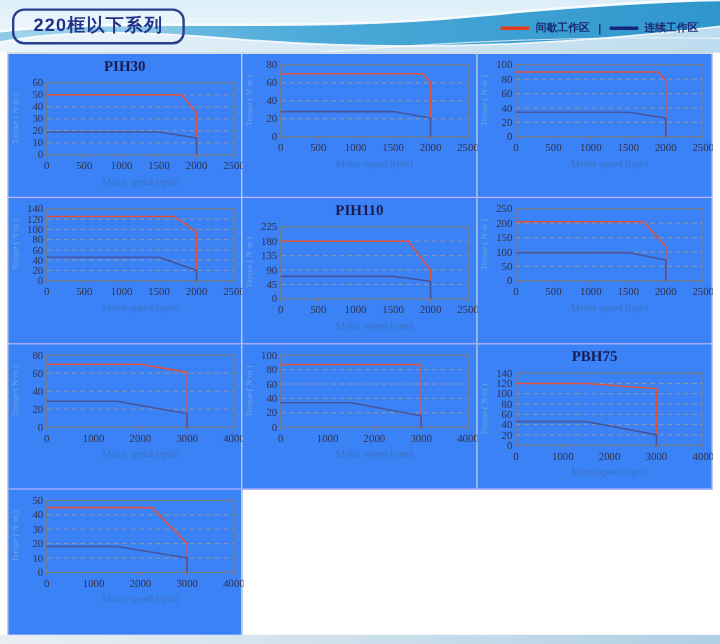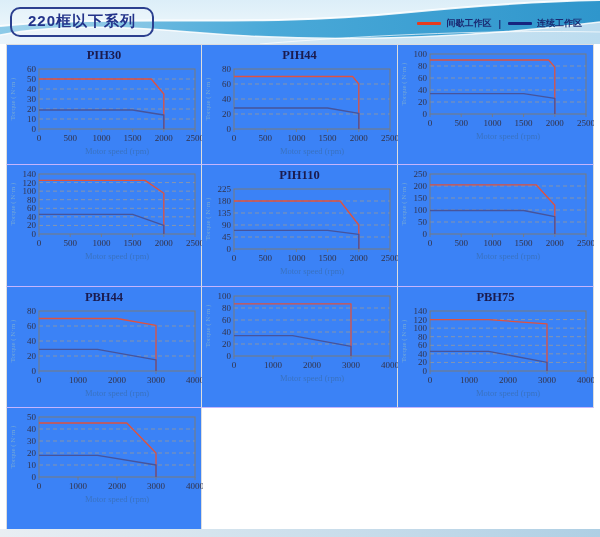--- a/index.html
+++ b/index.html
@@ -109,21 +109,20 @@
           <text x="156.8" y="78" text-anchor="middle" font-size="9" font-family="&quot;Liberation Serif&quot;, serif" fill="#33334a">2000</text>
           <line x1="188" y1="66" x2="188" y2="69" stroke="#7a7a7a" stroke-width="0.8"></line>
           <text x="188" y="78" text-anchor="middle" font-size="9" font-family="&quot;Liberation Serif&quot;, serif" fill="#33334a">2500</text>
           <text x="110" y="91" text-anchor="middle" font-size="8.5" font-family="&quot;Liberation Serif&quot;, serif" fill="#3a72c0">Motor speed (rpm)</text>
           <text x="8" y="36" text-anchor="middle" font-size="7" font-family="&quot;Liberation Serif&quot;, serif" fill="#74a8d6" transform="rotate(-90 8 36)">Torque ( N·m )</text>
           <polyline points="32.0,16.0 144.3,16.0 156.8,31.0 156.8,66.0" fill="none" stroke="#e0523e" stroke-width="1.3" stroke-linejoin="round"></polyline>
           <polyline points="32.0,47.0 125.6,47.0 156.8,52.0 156.8,66.0" fill="none" stroke="#47549b" stroke-width="1.3" stroke-linejoin="round"></polyline>
         </svg>
       </div>
     <div class="cell c-top">
-        <div class="chart-title">PIH44</div>
         <svg width="196" height="100" viewBox="0 0 196 100" class="plot">
           <line x1="32" y1="51" x2="188" y2="51" stroke="#9a9a9a" stroke-width="0.8" stroke-dasharray="4,3"></line>
           <line x1="32" y1="36" x2="188" y2="36" stroke="#9a9a9a" stroke-width="0.8" stroke-dasharray="4,3"></line>
           <line x1="32" y1="21" x2="188" y2="21" stroke="#9a9a9a" stroke-width="0.8" stroke-dasharray="4,3"></line>
           <rect x="32" y="6" width="156" height="60" fill="none" stroke="#7a7a7a" stroke-width="1"></rect>
           <text x="29" y="69" text-anchor="end" font-size="9" font-family="&quot;Liberation Serif&quot;, serif" fill="#33334a">0</text>
           <text x="29" y="54" text-anchor="end" font-size="9" font-family="&quot;Liberation Serif&quot;, serif" fill="#33334a">20</text>
           <text x="29" y="39" text-anchor="end" font-size="9" font-family="&quot;Liberation Serif&quot;, serif" fill="#33334a">40</text>
           <text x="29" y="24" text-anchor="end" font-size="9" font-family="&quot;Liberation Serif&quot;, serif" fill="#33334a">60</text>
           <text x="29" y="9" text-anchor="end" font-size="9" font-family="&quot;Liberation Serif&quot;, serif" fill="#33334a">80</text>
@@ -268,21 +267,20 @@
           <text x="156.8" y="78" text-anchor="middle" font-size="9" font-family="&quot;Liberation Serif&quot;, serif" fill="#33334a">2000</text>
           <line x1="188" y1="66" x2="188" y2="69" stroke="#7a7a7a" stroke-width="0.8"></line>
           <text x="188" y="78" text-anchor="middle" font-size="9" font-family="&quot;Liberation Serif&quot;, serif" fill="#33334a">2500</text>
           <text x="110" y="91" text-anchor="middle" font-size="8.5" font-family="&quot;Liberation Serif&quot;, serif" fill="#3a72c0">Motor speed (rpm)</text>
           <text x="8" y="36" text-anchor="middle" font-size="7" font-family="&quot;Liberation Serif&quot;, serif" fill="#74a8d6" transform="rotate(-90 8 36)">Torque ( N·m )</text>
           <polyline points="32.0,16.8 138.1,16.8 156.8,37.2 156.8,66.0" fill="none" stroke="#e0523e" stroke-width="1.3" stroke-linejoin="round"></polyline>
           <polyline points="32.0,42.5 125.6,42.5 156.8,48.7 156.8,66.0" fill="none" stroke="#47549b" stroke-width="1.3" stroke-linejoin="round"></polyline>
         </svg>
       </div>
     <div class="cell c-left">
-        <div class="chart-title">PBH44</div>
         <svg width="196" height="100" viewBox="0 0 196 100" class="plot">
           <line x1="32" y1="51" x2="188" y2="51" stroke="#9a9a9a" stroke-width="0.8" stroke-dasharray="4,3"></line>
           <line x1="32" y1="36" x2="188" y2="36" stroke="#9a9a9a" stroke-width="0.8" stroke-dasharray="4,3"></line>
           <line x1="32" y1="21" x2="188" y2="21" stroke="#9a9a9a" stroke-width="0.8" stroke-dasharray="4,3"></line>
           <rect x="32" y="6" width="156" height="60" fill="none" stroke="#7a7a7a" stroke-width="1"></rect>
           <text x="29" y="69" text-anchor="end" font-size="9" font-family="&quot;Liberation Serif&quot;, serif" fill="#33334a">0</text>
           <text x="29" y="54" text-anchor="end" font-size="9" font-family="&quot;Liberation Serif&quot;, serif" fill="#33334a">20</text>
           <text x="29" y="39" text-anchor="end" font-size="9" font-family="&quot;Liberation Serif&quot;, serif" fill="#33334a">40</text>
           <text x="29" y="24" text-anchor="end" font-size="9" font-family="&quot;Liberation Serif&quot;, serif" fill="#33334a">60</text>
           <text x="29" y="9" text-anchor="end" font-size="9" font-family="&quot;Liberation Serif&quot;, serif" fill="#33334a">80</text>

